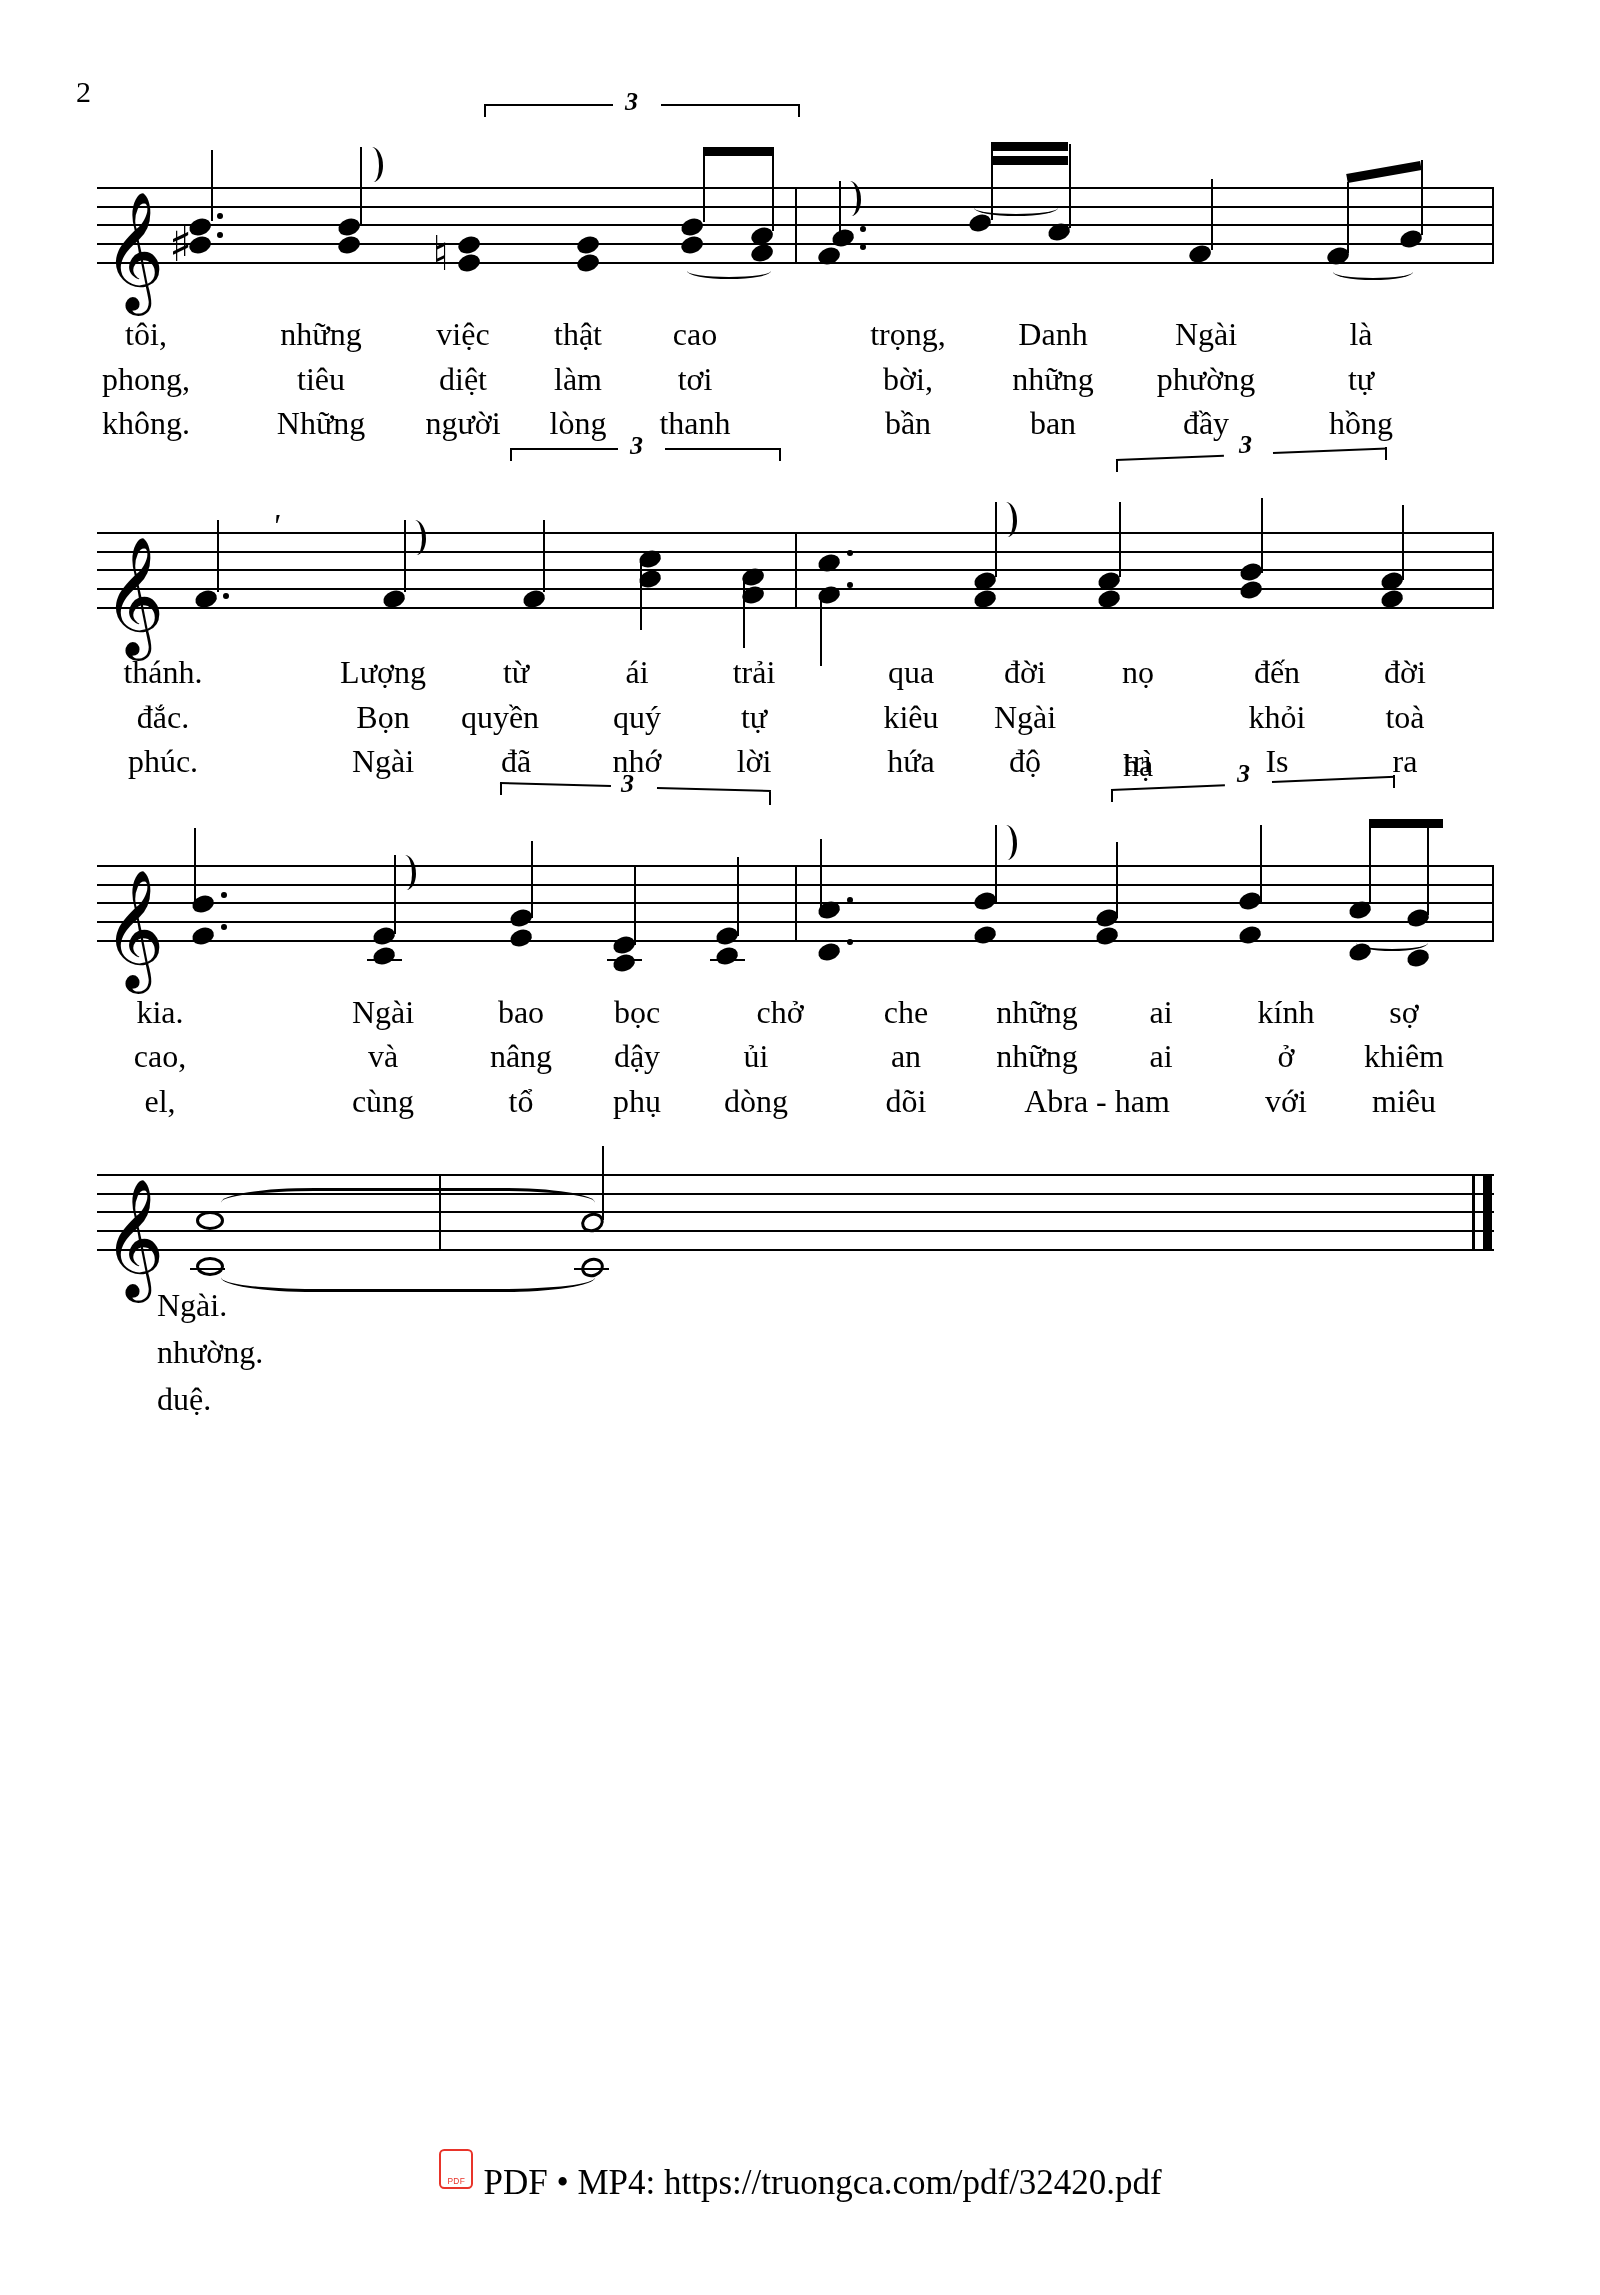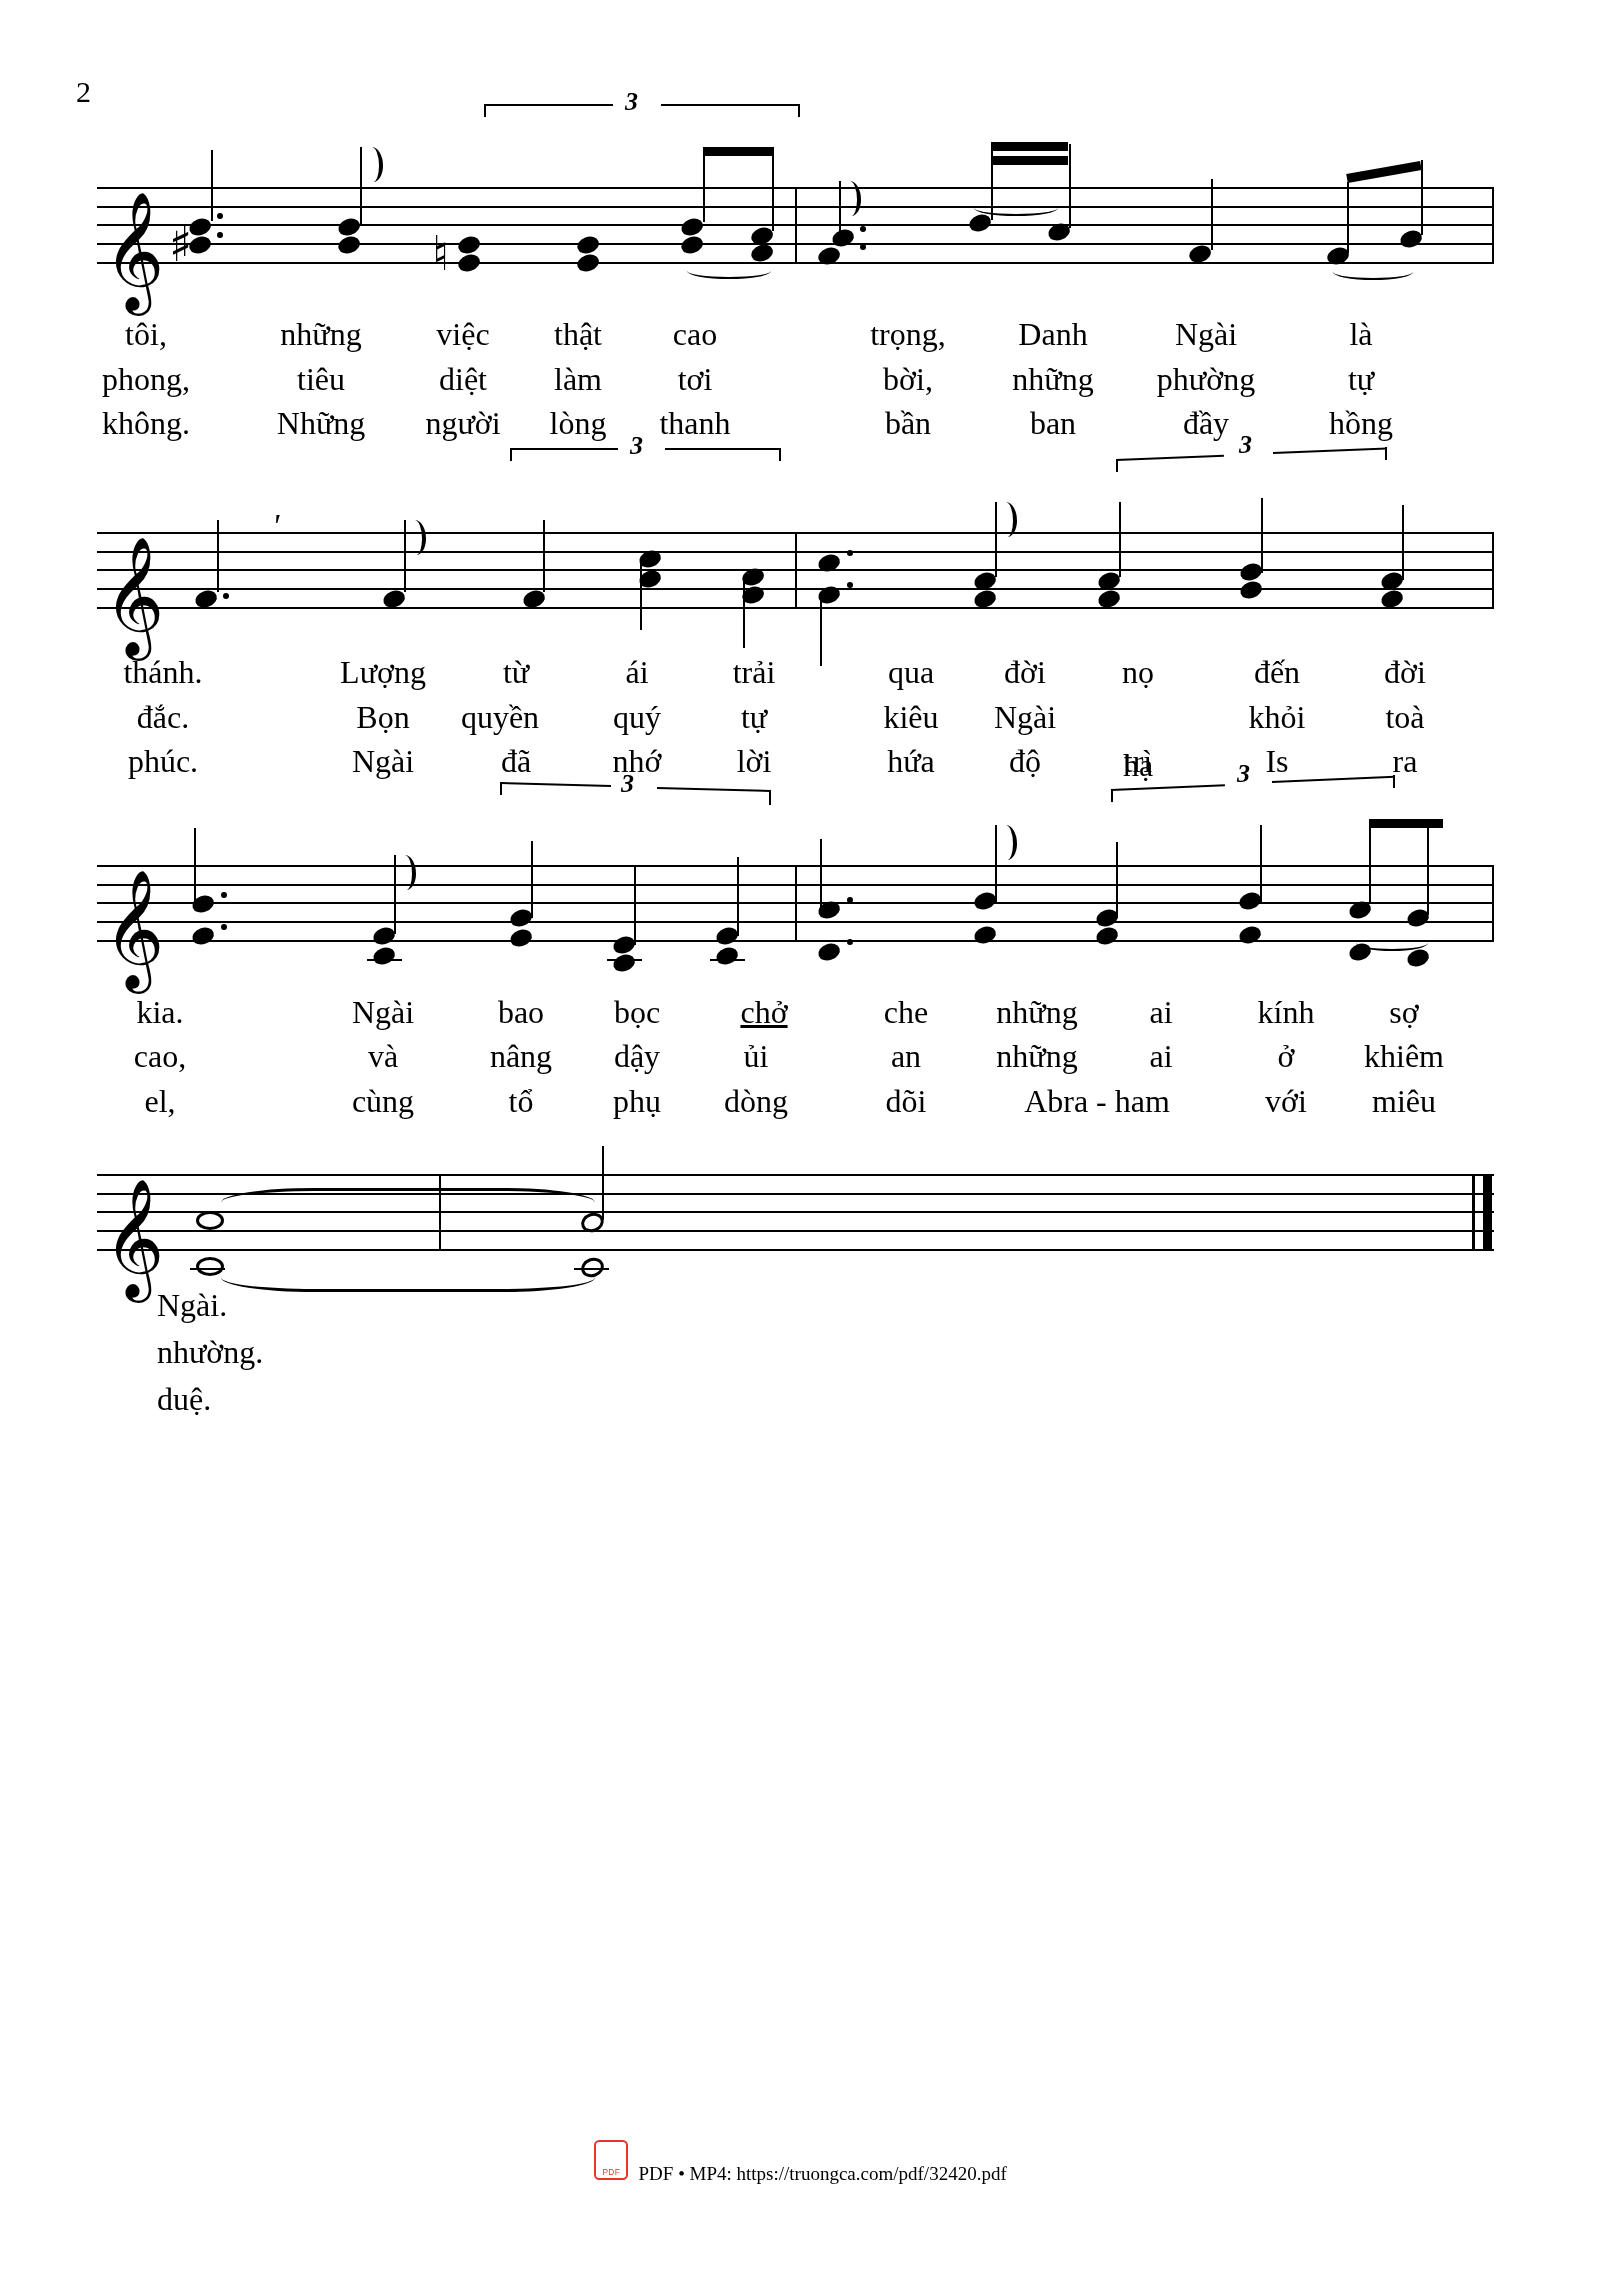--- a/index.html
+++ b/index.html
@@ -65,21 +65,21 @@
   
   .footer{position:absolute;left:0;top:2135px;width:1601px;text-align:center;}
   .footer-inner{display:inline-flex;align-items:center;gap:10.3px;}
   .pdf-icon{width:30px;height:36px;border:2.6px solid #e8342a;border-radius:5.2px;
             position:relative;display:inline-block;background:#fff;}
   .pdf-icon .swirl{position:absolute;left:0;right:0;top:3.9px;text-align:center;
                    color:#e8342a;font-size:18px;line-height:18px;font-family:"Liberation Serif",serif;}
   .pdf-icon .lbl{position:absolute;left:0;right:0;bottom:1.3px;text-align:center;
                  color:#e8342a;font-size:8.4px;letter-spacing:0.3px;
                  font-family:"Liberation Sans",sans-serif;}
-  .footer-text{font-size:19px;font-family:"Liberation Serif","DejaVu Serif",serif;margin-top:28px;}
+  .footer-text{font-size:35px;font-family:"Liberation Serif","DejaVu Serif",serif;margin-top:28px;}
 </style>
 </head>
 <body>
 
 <div class="page">
 
   <div class="page-number">2</div>
 
   <div class="system" style="top:187px;">
     <div class="staff">
@@ -391,21 +391,21 @@
 
       <div class="barline" style="left:1395px;top:0;height:75px;"></div>
     </div>
   </div>
 
   <div class="lyricline" style="top:994px;">
     <span class="lyric" style="left:160px;">kia.</span>
     <span class="lyric" style="left:383px;">Ngài</span>
     <span class="lyric" style="left:521px;">bao</span>
     <span class="lyric" style="left:637px;">bọc</span>
-    <span class="lyric" style="left:764px;text-decoration:underline;">chở</span>
+    <span class="lyric" style="left:780px;">chở</span>
     <span class="lyric" style="left:906px;">che</span>
     <span class="lyric" style="left:1037px;">những</span>
     <span class="lyric" style="left:1161px;">ai</span>
     <span class="lyric" style="left:1286px;">kính</span>
     <span class="lyric" style="left:1404px;">sợ</span>
   </div>
   <div class="lyricline" style="top:1038px;">
     <span class="lyric" style="left:160px;">cao,</span>
     <span class="lyric" style="left:383px;">và</span>
     <span class="lyric" style="left:521px;">nâng</span>

